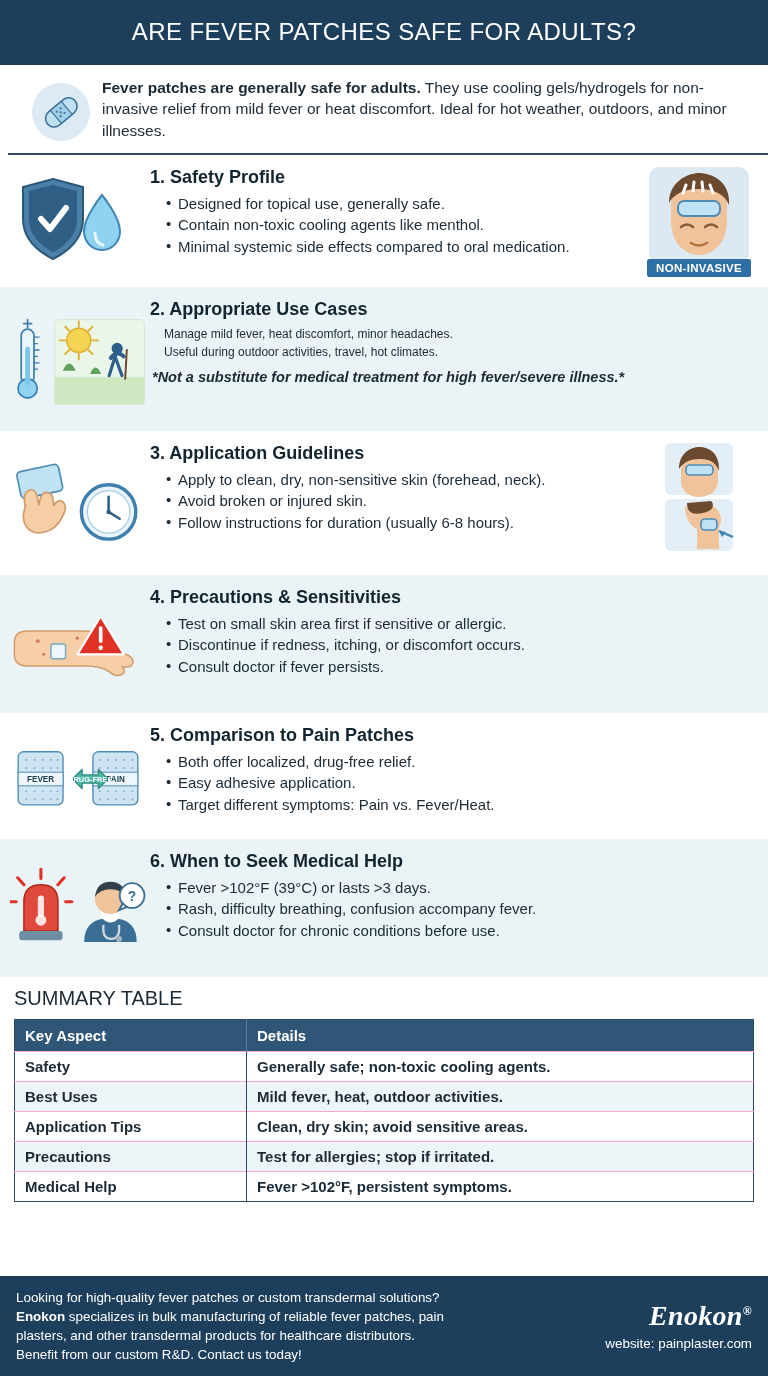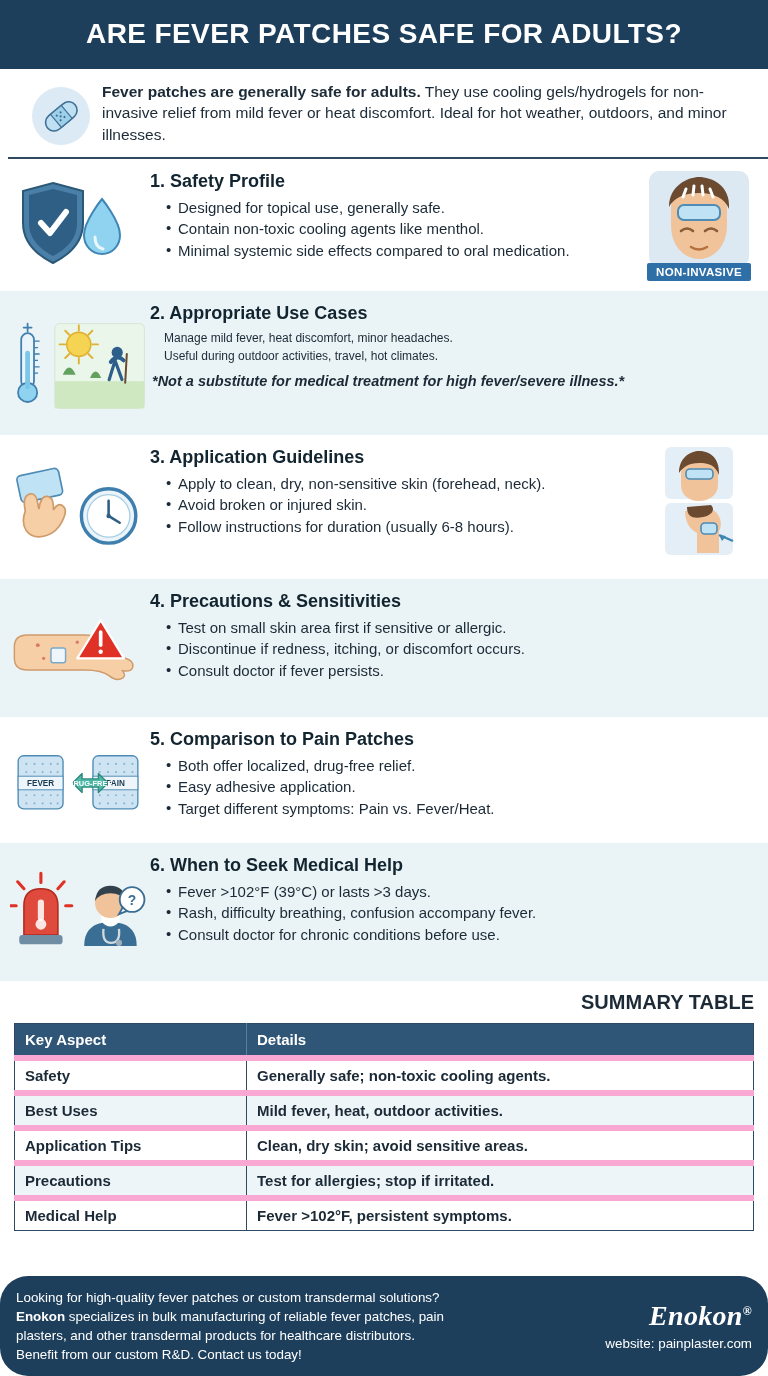--- a/index.html
+++ b/index.html
@@ -22,22 +22,22 @@
 
   
   .header {
     background: #1d3f5c;
     color: #ffffff;
     text-align: center;
     padding: 18px 10px 19px;
   }
   .header h1 {
     margin: 0;
-    font-size: 28px;
-    font-weight: bold;
+    font-size: 24px;
+    font-weight: normal;
     letter-spacing: 0.4px;
   }
 
   
   .intro {
     display: flex;
     align-items: flex-start;
     padding: 12px 18px 10px 16px;
     border-bottom: 2px solid #2f4a60;
     margin: 0 0 0 8px;
@@ -104,61 +104,60 @@
     width: 110px;
     display: flex;
     flex-direction: column;
     align-items: center;
     justify-content: center;
   }
 
   
   .summary-wrap { padding: 8px 14px 10px 14px; }
   .summary-title {
-    text-align: right;
+    text-align: left;
     font-size: 20px;
-    font-weight: bold;
+    font-weight: normal;
     margin: 2px 0 9px 0;
   }
   table.summary {
     width: 100%;
     border-collapse: collapse;
     border: 1px solid #2c4a63;
     font-size: 15px;
   }
   table.summary thead th {
     background: #2f5677;
     color: #ffffff;
     text-align: left;
     font-weight: bold;
     padding: 7px 10px;
     border-right: 1px solid #5d7f9c;
   }
   table.summary thead th:last-child { border-right: none; }
   table.summary td {
     padding: 6px 10px;
-    border-top: 6px solid #f9a8d4;
+    border-top: 1px solid #f9a8d4;
     border-right: 1px solid #2c4a63;
     vertical-align: middle;
   }
   table.summary td:last-child { border-right: none; font-weight: bold; }
   table.summary td.key { font-weight: bold; width: 232px; }
   table.summary tbody tr:nth-child(odd) { background: #ffffff; }
   table.summary tbody tr:nth-child(even) { background: #eef5f8; }
 
   
   .footer {
     margin-top: auto;
     background: #1d3f5c;
     color: #ffffff;
     display: flex;
     align-items: center;
     padding: 12px 16px 12px 16px;
     min-height: 94px;
-    border-radius: 28px;
   }
   .footer-text { flex: 1 1 auto; font-size: 13.4px; line-height: 1.42; }
   .footer-text b { font-weight: bold; }
   .footer-brand { flex: 0 0 auto; text-align: right; padding-left: 12px; }
   .brand-name {
     font-family: "Liberation Serif", serif;
     font-style: italic;
     font-weight: bold;
     font-size: 28px;
     letter-spacing: 0.3px;

